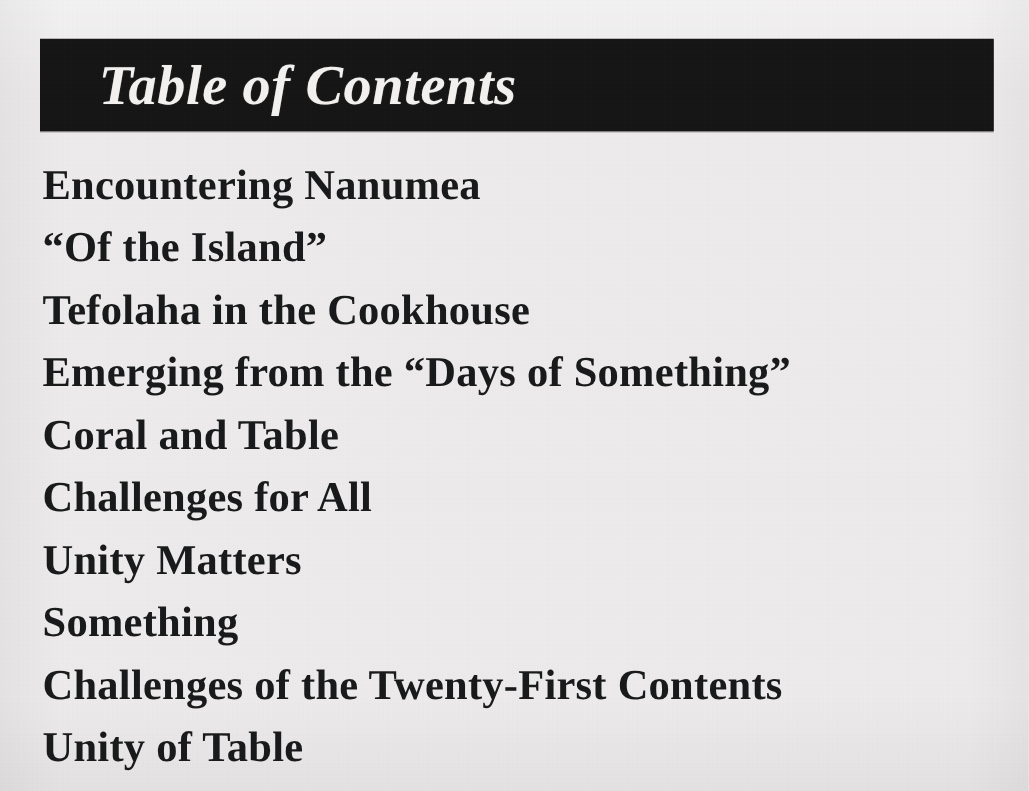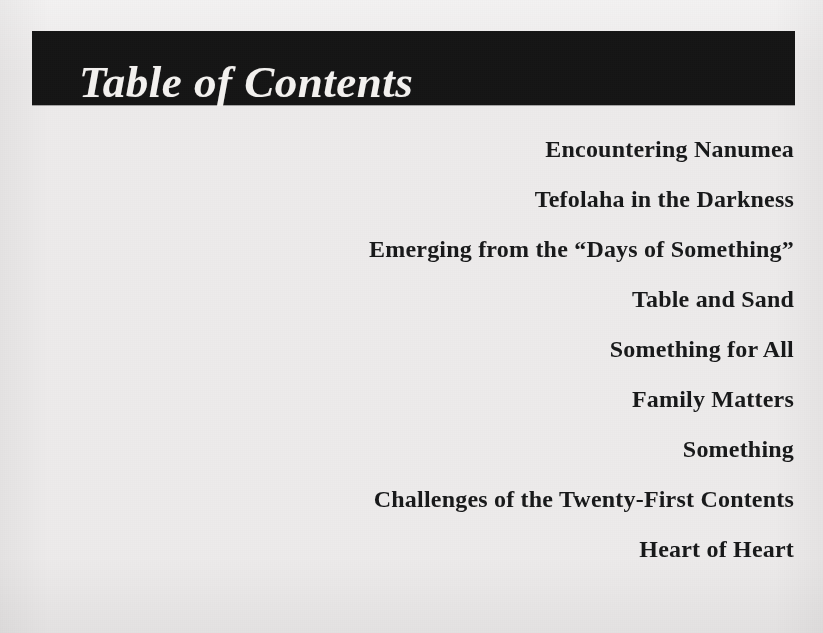--- a/index.html
+++ b/index.html
@@ -35,21 +35,21 @@
       repeating-linear-gradient(90deg, rgba(0,0,0,0.012) 0px, rgba(0,0,0,0.012) 1px, rgba(255,255,255,0.012) 1px, rgba(255,255,255,0.012) 2px);
   }
   .title-banner {
     position: absolute;
     left: 32px;
     top: 31px;
     width: 763px;
     height: 74px;
     background: #151515;
     display: flex;
-    align-items: flex-end;
+    align-items: center;
     box-shadow: 0 1px 0 rgba(0,0,0,0.3);
   }
   .title-banner .title-text {
     color: #f4f2f0;
     font-family: "Liberation Serif", serif;
     font-style: italic;
     font-weight: bold;
     font-size: 45px;
     letter-spacing: 0.5px;
     margin-left: 47px;
@@ -61,43 +61,43 @@
     left: 34px;
     top: 124px;
     width: 760px;
     list-style: none;
     margin: 0;
     padding: 0;
   }
   .toc-item {
     font-family: "Liberation Serif", serif;
     font-weight: bold;
-    font-size: 24px;
+    font-size: 34px;
     line-height: 50px;
     color: #18191a;
     letter-spacing: 0.2px;
     white-space: nowrap;
-    text-align: right;
   }
 </style>
 </head>
 <body>
 
 <div class="page">
 
   <div class="title-banner">
     <div class="title-text">Table of Contents</div>
   </div>
 
   <ul class="toc-list">
     <li class="toc-item">Encountering Nanumea</li>
-    <li class="toc-item">Tefolaha in the Darkness</li>
+    <li class="toc-item">“Of the Island”</li>
+    <li class="toc-item">Tefolaha in the Cookhouse</li>
     <li class="toc-item">Emerging from the “Days of Something”</li>
-    <li class="toc-item">Table and Sand</li>
-    <li class="toc-item">Something for All</li>
-    <li class="toc-item">Family Matters</li>
+    <li class="toc-item">Coral and Table</li>
+    <li class="toc-item">Challenges for All</li>
+    <li class="toc-item">Unity Matters</li>
     <li class="toc-item">Something</li>
     <li class="toc-item">Challenges of the Twenty-First Contents</li>
-    <li class="toc-item">Heart of Heart</li>
+    <li class="toc-item">Unity of Table</li>
   </ul>
 
   <div class="grain"></div>
 </div>
 
 </body></html>

